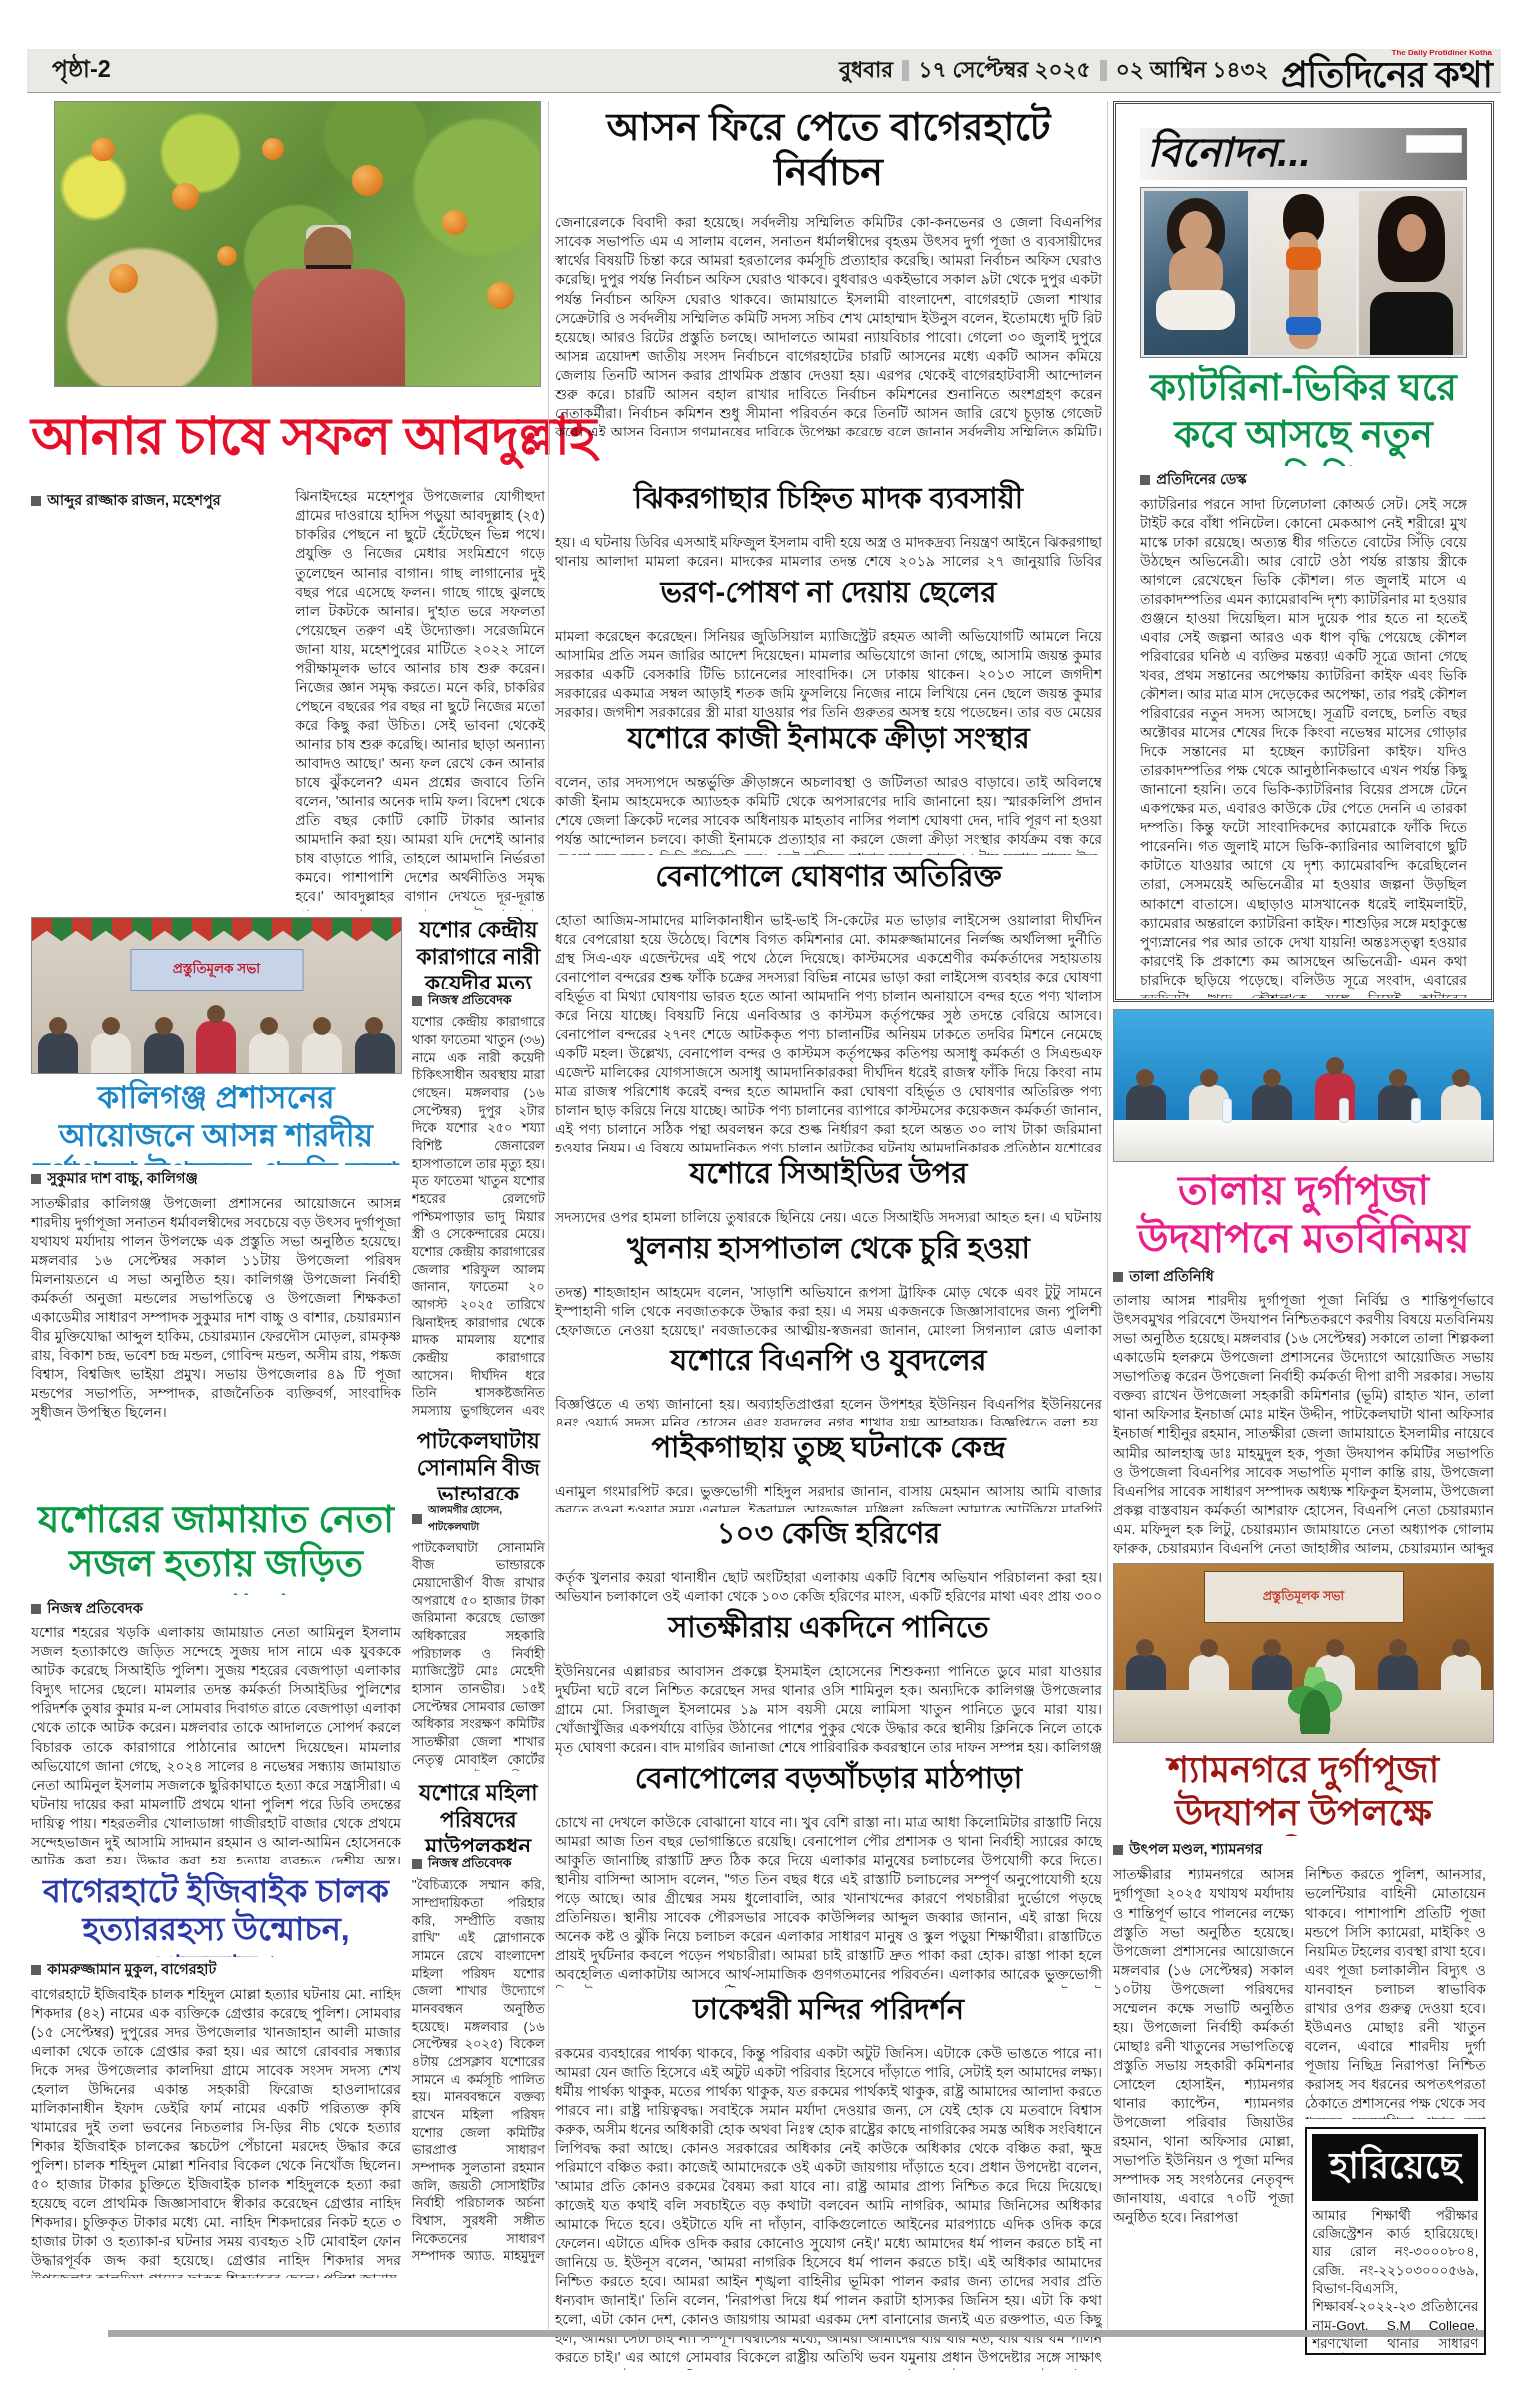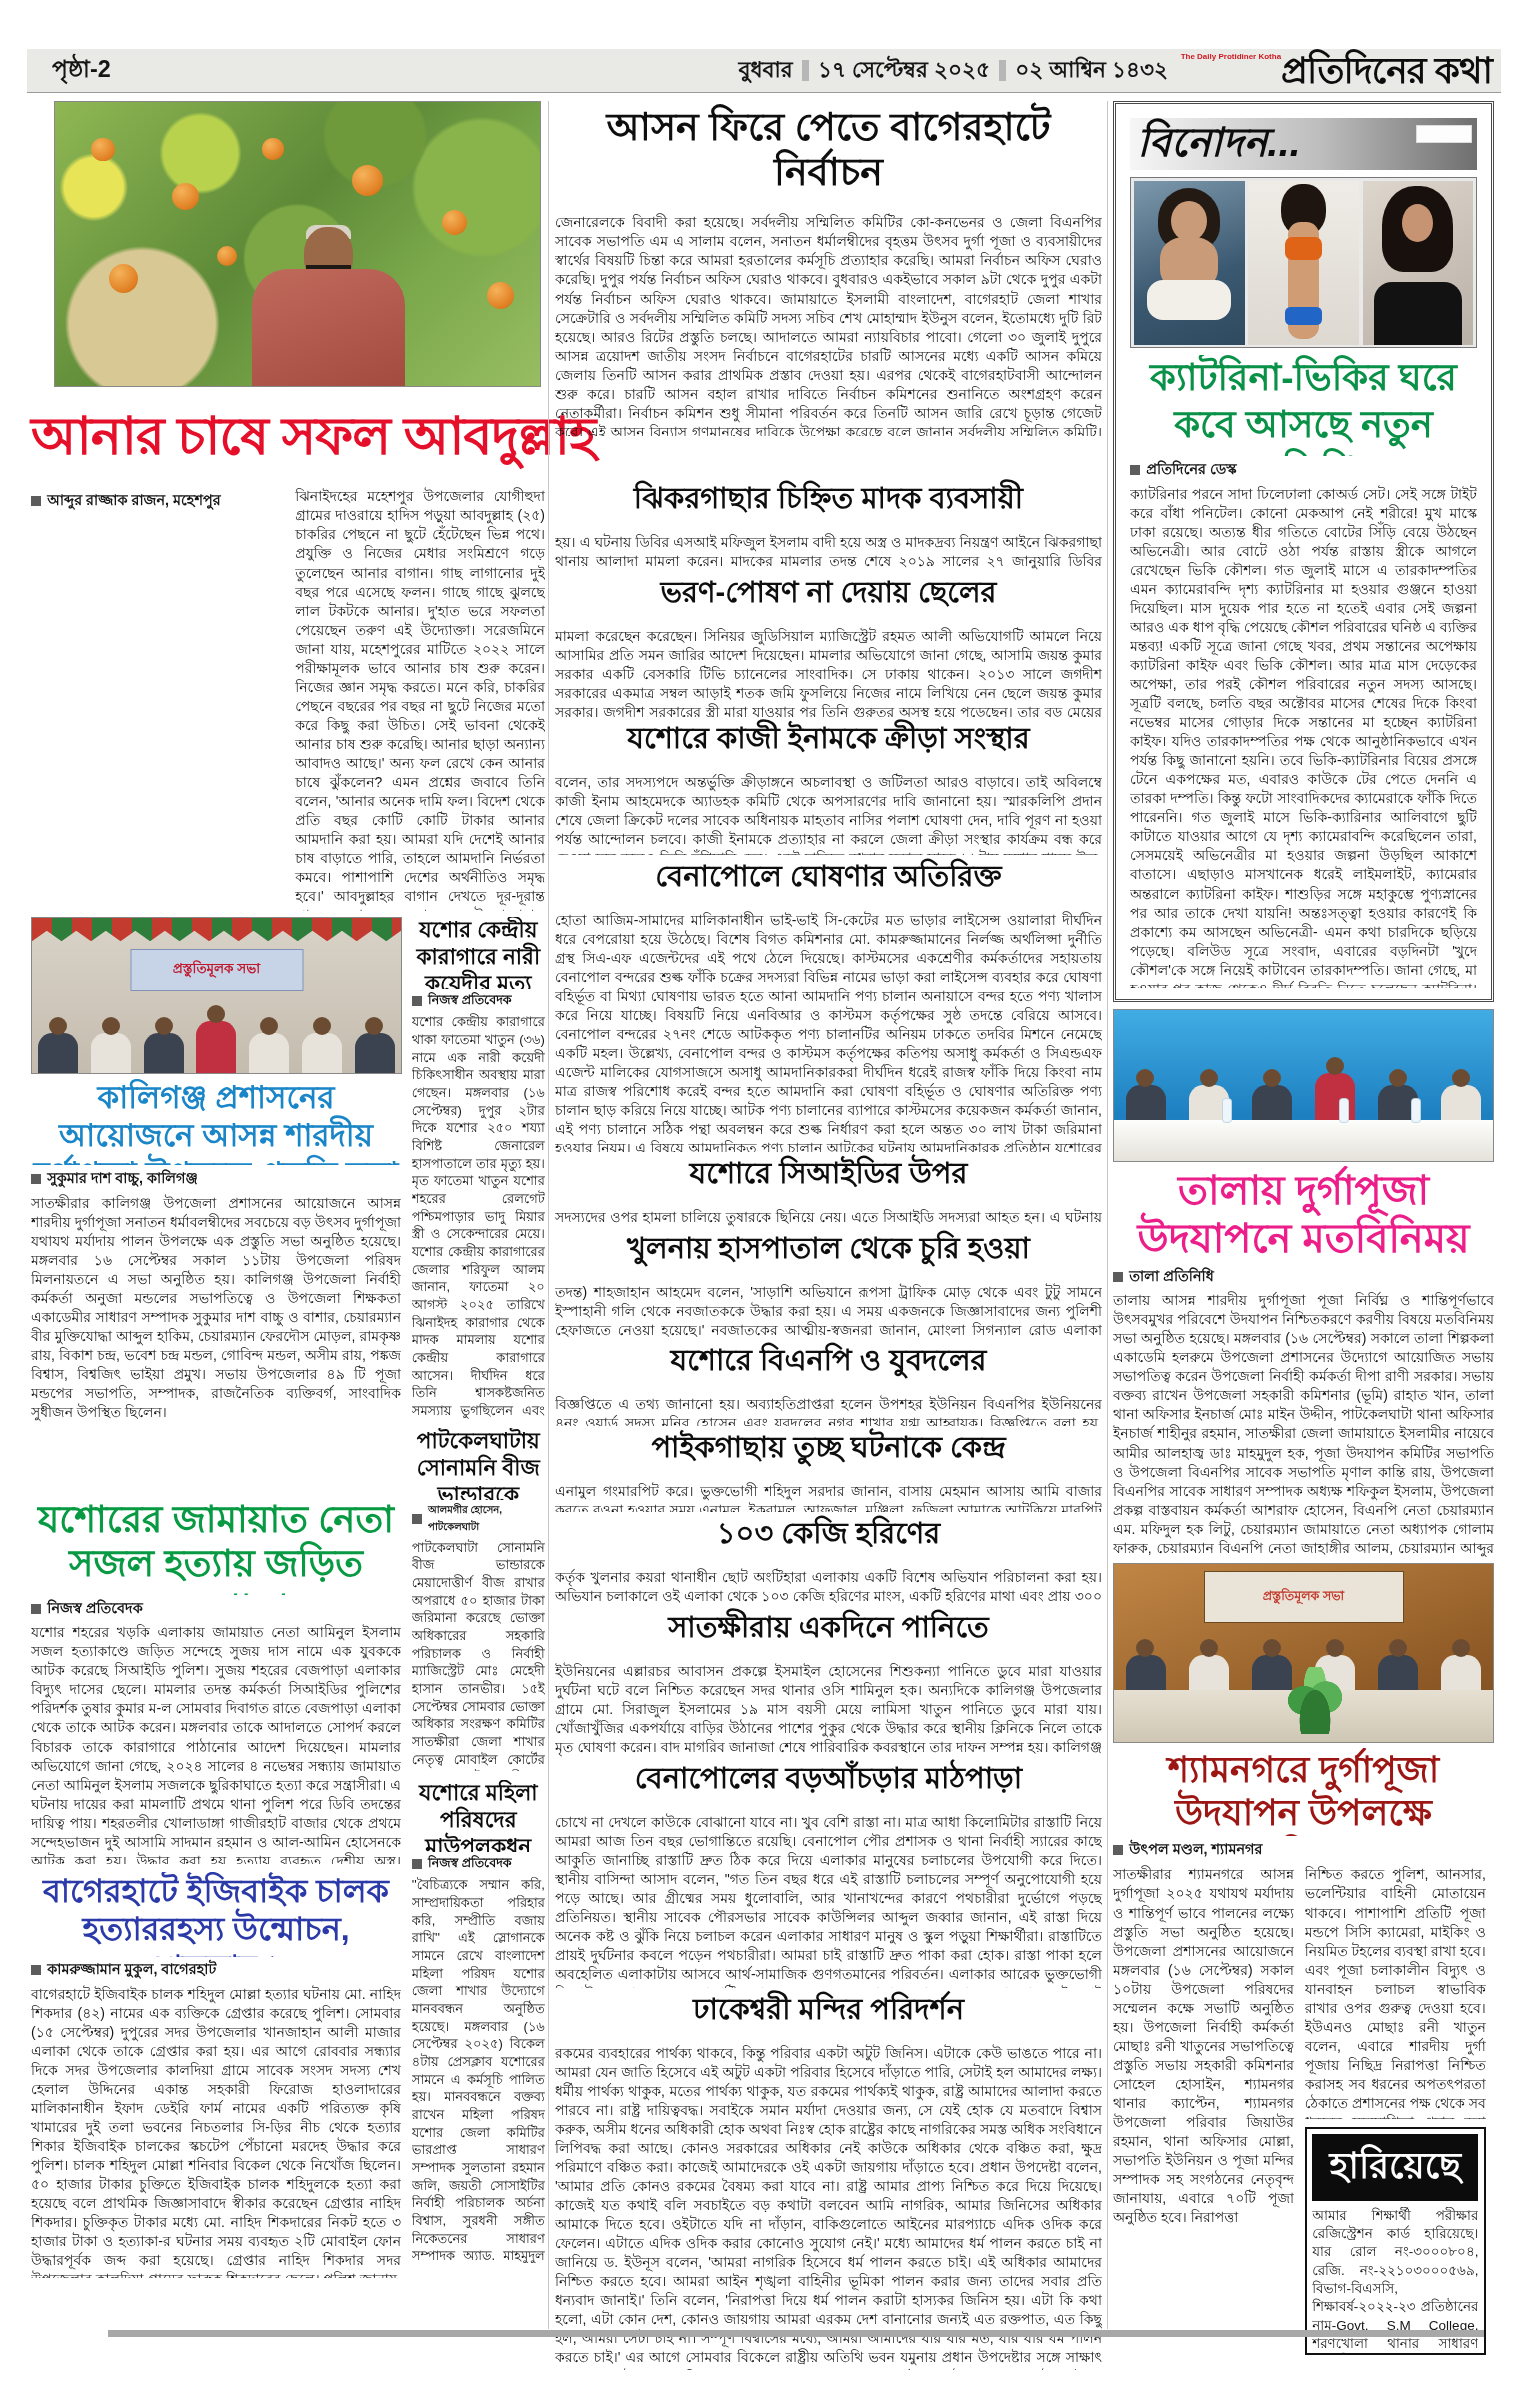--- a/index.html
+++ b/index.html
@@ -9,21 +9,21 @@
     overflow:hidden;
   }
   .abs{position:absolute;}
   
   .hdr{left:27px;top:49px;width:1474px;height:43px;background:#e9e9e6;
        border-bottom:1.8px solid #9a9a9a;display:flex;align-items:center;}
   .page-label{font-size:23.4px;font-weight:bold;margin-left:25px;}
   .hdr-right{margin-left:auto;display:flex;align-items:center;gap:12.6px;margin-right:9px;}
   .dateline{display:flex;align-items:center;gap:9px;font-size:21.6px;font-weight:bold;}
   .date-sep{display:inline-block;width:7.2px;height:21.6px;background:#b7b7b7;}
-  .logo-wrap{display:flex;flex-direction:row;line-height:1;}
+  .logo-wrap{display:flex;flex-direction:column;align-items:flex-end;line-height:1;}
   .logo-top{font-size:8px;color:#d01820;font-weight:bold;}
   .logo-main{font-size:36px;font-weight:800;letter-spacing:-0.9px;color:#0d0d0d;}
   
   .byline{display:flex;align-items:center;gap:6.3px;font-weight:bold;font-size:14.4px;margin:1.8px 0 2.7px 0;}
   .byline .sq{width:10px;height:10px;background:#5c5c5c;flex:0 0 auto;}
   .body-txt{font-size:14px;line-height:1.36;text-align:justify;overflow:hidden;}
   .clip{overflow:hidden;}
   h1,h2,h3{margin:0;padding:0;font-weight:800;}
   
   .zone-left{left:31px;top:101px;width:514px;}
@@ -68,21 +68,21 @@
   .hl-blue2{color:#2b3aa8;font-size:32px;line-height:1.2;text-align:center;height:85px;margin-top:7.2px;}
   .hl-black-sm{color:#0d0d0d;font-size:21.6px;line-height:1.25;text-align:center;}
   .low-right .body-txt{font-size:13px;}
   
   .zone-mid{left:555px;top:101px;width:547px;}
   .m-art{overflow:hidden;}
   .m-art h2{font-size:29px;text-align:center;line-height:1.2;padding:3.6px 0 3.6px 0;color:#0e0e0e;}
   .m-art.first h2{font-size:38px;}
   
   .zone-right{left:1113px;top:101px;width:381px;}
-  .ent-box{height:901px;border:3.6px double #4a4a4a;padding:14px;box-sizing:border-box;background:#fff;}
+  .ent-box{height:901px;border:3.6px double #4a4a4a;padding:24px;box-sizing:border-box;background:#fff;}
   .ent-title{height:52px;background:linear-gradient(to right,#f6f6f6 0%,#bdbdbd 55%,#6f6f6f 100%);
      display:flex;align-items:center;position:relative;margin-bottom:7.2px;}
   .ent-title .t{font-size:40px;font-weight:800;font-style:italic;color:#0c0c0c;margin-left:7.2px;}
   .ent-title .chip{position:absolute;right:5.4px;top:7.2px;width:54px;height:16px;background:#fdfdfd;border:0.9px solid #dcdcdc;}
   .ent-photos{display:flex;gap:3.6px;height:171px;margin-bottom:7.2px;border:0.9px solid #777;padding:2.7px;box-sizing:border-box;background:#e9e9e9;}
   .ep{flex:1;position:relative;overflow:hidden;}
   .ep1{background:linear-gradient(160deg,#7d98ac,#3a5putting870 60%,#2e4a60);background:linear-gradient(160deg,#7d98ac,#3a5870 60%,#2e4a60);}
   .ep1 .hair{position:absolute;top:7.2px;left:22%;width:56%;height:63px;border-radius:50% 50% 40% 40%;background:#241a14;}
   .ep1 .face{position:absolute;top:20px;left:34%;width:32%;height:40px;border-radius:50%;background:#c99b79;}
   .ep1 .bra{position:absolute;bottom:25px;left:12%;width:76%;height:40px;border-radius:16px;background:#f2efe9;}

